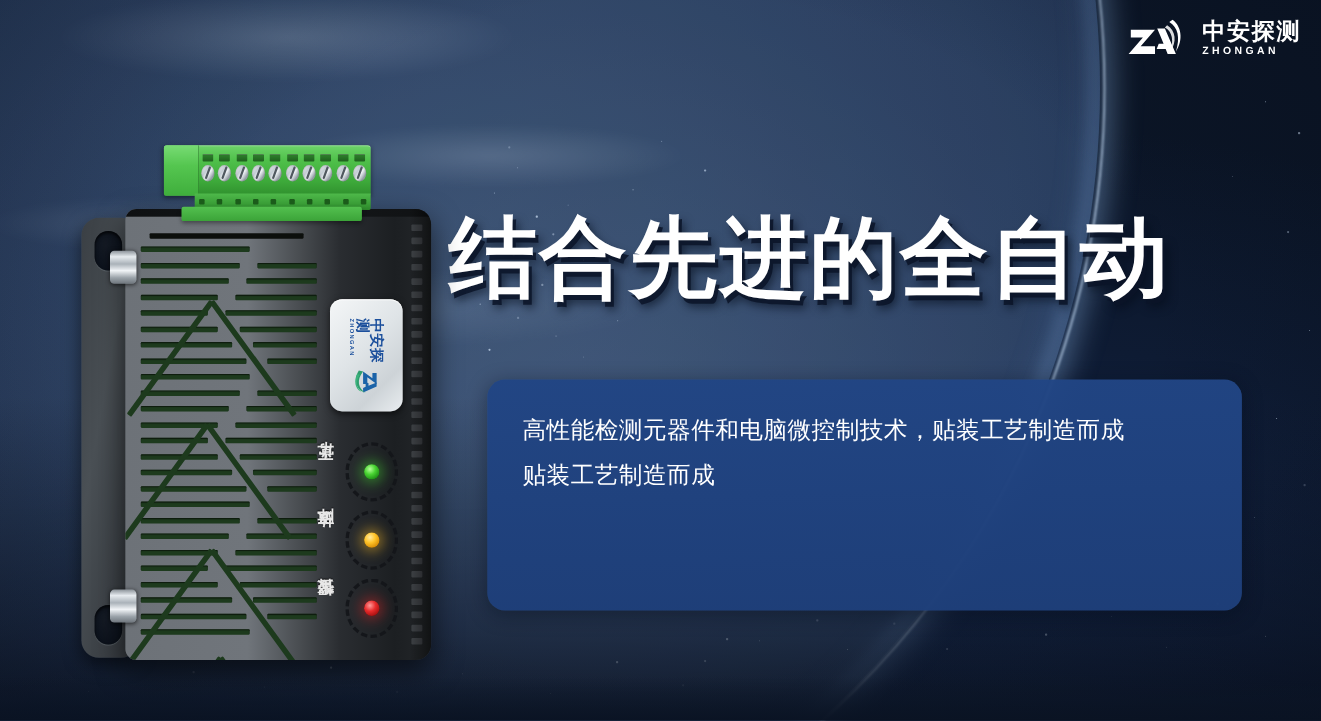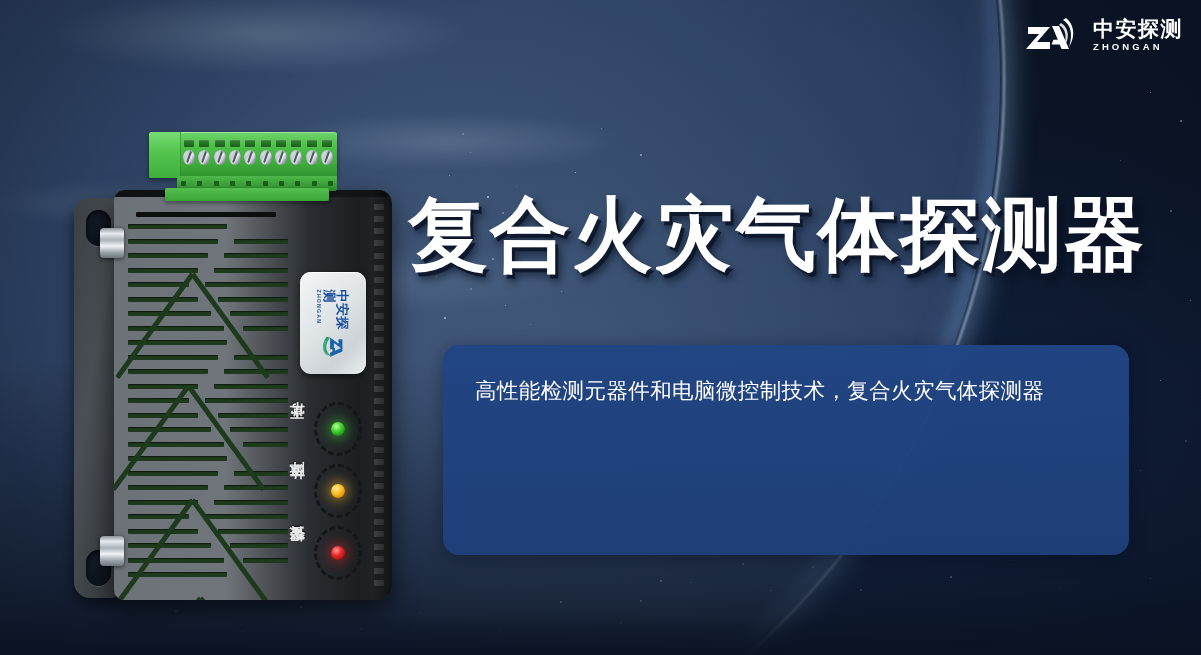--- a/index.html
+++ b/index.html
@@ -482,24 +482,25 @@
       <path d="M6 13 h22 l-13 15 h13 v7 H4 l13 -15 H6 Z" fill="#ffffff"></path>
       <path d="M30 12 h7 l10 23 h-7.5 l-1.8 -4.4 h-8.2 l1.9 -4.8 h4.4 l-3 -7.4 Z" fill="#ffffff"></path>
     </svg>
     <div class="brand-words">
       <span class="brand-cn">中安探测</span>
       <span class="brand-en">ZHONGAN</span>
     </div>
   </div>
 
 
-  <h1 class="headline">复合火灾气体探测器</h1>
+  <h1 class="headline">结合先进的全自动</h1>
 
   <div class="desc">
-    <div class="desc-line">高性能检测元器件和电脑微控制技术，复合火灾气体探测器</div>
+    <div class="desc-line">高性能检测元器件和电脑微控制技术，贴装工艺制造而成</div>
+    <div class="desc-line">贴装工艺制造而成</div>
   </div>
 
   <div class="device">
 
     <div class="bracket">
       <div class="bracket-hole top"></div>
       <div class="bracket-hole bottom"></div>
     </div>
 
     <div class="standoff top"></div>

